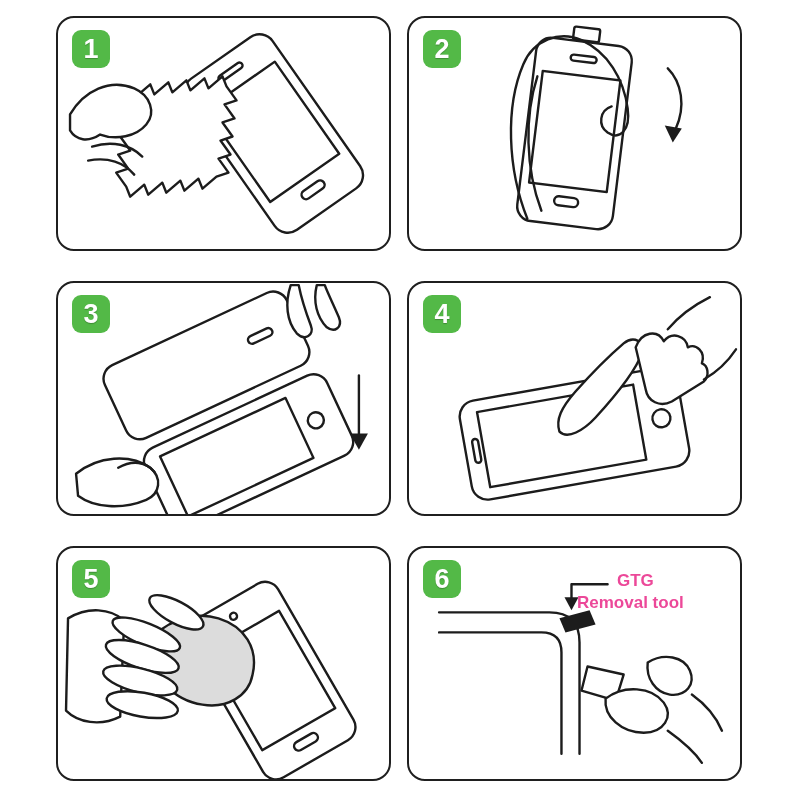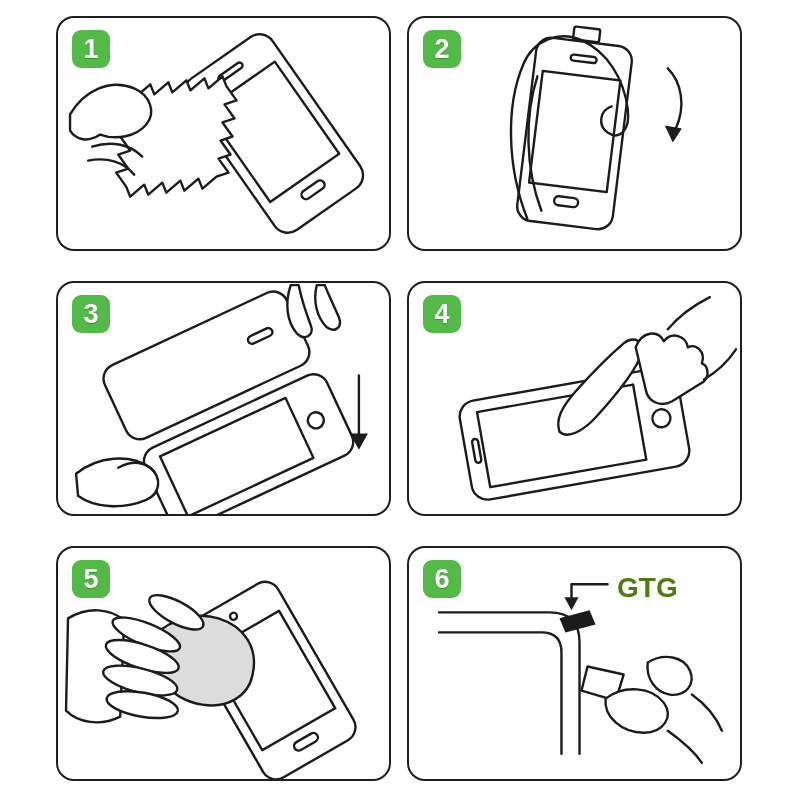--- a/index.html
+++ b/index.html
@@ -26,22 +26,22 @@
     font-size:27px;font-weight:bold;
     font-family:"Liberation Sans", sans-serif;
     text-shadow:0 1px 1px rgba(0,0,0,0.25);
   }
   .art{position:absolute;top:0;left:0;width:100%;height:100%;}
   .art .ln{stroke:#1c1c1c;stroke-width:2.4;fill:none;stroke-linecap:round;stroke-linejoin:round;}
   .art .w{stroke:#1c1c1c;stroke-width:2.4;fill:#ffffff;stroke-linecap:round;stroke-linejoin:round;}
   .art .k{fill:#1c1c1c;stroke:none;}
   .art .g{stroke:#1c1c1c;stroke-width:2.4;fill:#dcdcdc;stroke-linejoin:round;}
   .tool-label{
-    position:absolute;top:22px;left:168px;color:#4d7c0f;
-    font-weight:bold;font-size:28px;line-height:1.3;white-space:nowrap;
+    position:absolute;top:22px;left:168px;color:#ec4899;
+    font-weight:bold;font-size:17px;line-height:1.3;white-space:nowrap;
   }
   .tool-label .l1{margin-left:40px;}
 </style>
 </head>
 <body>
 
 <div class="page">
   <div class="grid">
 
     <section class="panel">
@@ -176,20 +176,21 @@
         <g>
           <path class="w" d="M178,118 L214,126 L206,152 L172,142 Z"></path>
           <path class="w" d="M238,114 C 254,104 274,108 280,122 C 286,136 276,148 260,146 C 246,144 236,130 238,114 Z"></path>
           <path class="w" d="M196,150 C 214,136 242,138 254,154 C 264,168 254,184 234,184 C 212,184 194,168 196,150 Z"></path>
           <path class="ln" d="M258,182 C 272,192 284,202 292,214"></path>
           <path class="ln" d="M282,146 C 296,156 306,168 312,182"></path>
         </g>
       </svg>
       <div class="tool-label">
         <div class="l1">GTG</div>
+        <div class="l2">Removal tool</div>
       </div>
       <div class="badge" style="background: rgb(83, 185, 71);">
         <span>6</span>
       </div>
     </section>
 
   </div>
 </div>
 
 </body></html>

